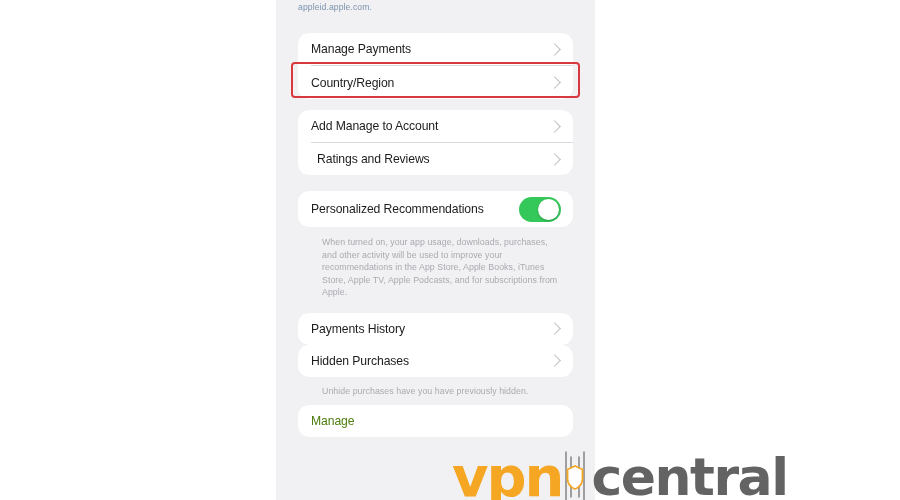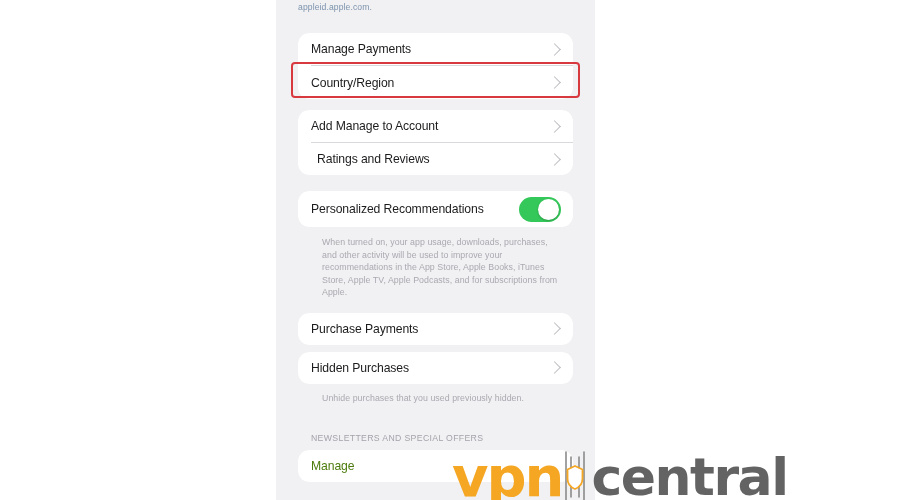--- a/index.html
+++ b/index.html
@@ -193,36 +193,35 @@
           <span class="toggle">
             <span class="knob"></span>
           </span>
         </div>
       </div>
 
       <div class="footnote" style="margin-top:9px;">When turned on, your app usage, downloads, purchases, and other activity will be used to improve your recommendations in the App Store, Apple Books, iTunes Store, Apple TV, Apple Podcasts, and for subscriptions from Apple.</div>
 
       <div class="card" style="margin-top:14px;">
         <div class="row" style="height:32px;">
-          <span class="row-label">Purchase Payments</span>
-          <span class="chevron"></span>
-        </div>
-      </div>
-
-
-      <div class="card" style="margin-top:7px;">
+          <span class="row-label">Payments History</span>
+          <span class="chevron"></span>
+        </div>
+      </div>
+
+
+      <div class="card" style="">
         <div class="row" style="height:30px;">
           <span class="row-label">Hidden Purchases</span>
           <span class="chevron"></span>
         </div>
       </div>
 
-      <div class="footnote" style="margin-top:8px;">Unhide purchases that you used previously hidden.</div>
-
-      <div class="section-header" style="margin-top:28px;">NEWSLETTERS AND SPECIAL OFFERS</div>
+      <div class="footnote" style="margin-top:8px;">Unhide purchases have you have previously hidden.</div>
+
 
       <div class="card" style="margin-top:7px;">
         <div class="row" style="height:30px;">
           <span class="row-label link-row">Manage</span>
         </div>
       </div>
 
     </div>
   </div>
 

